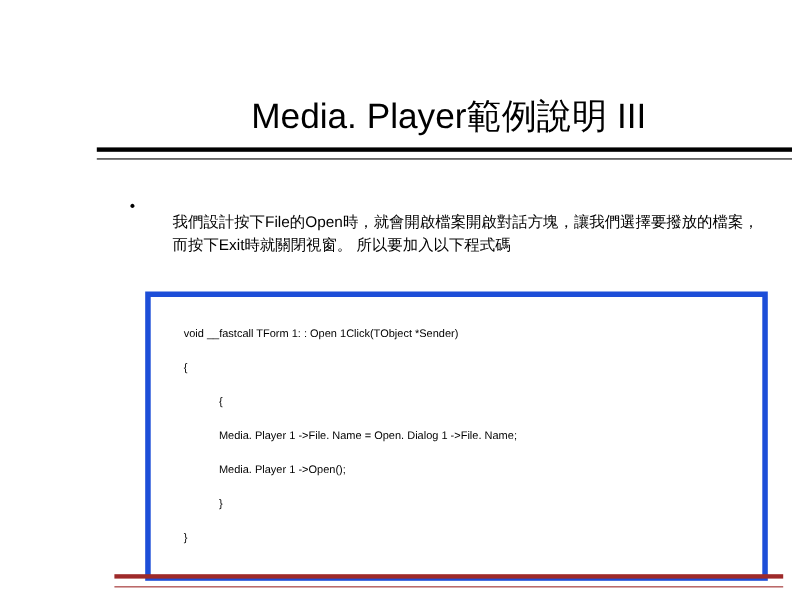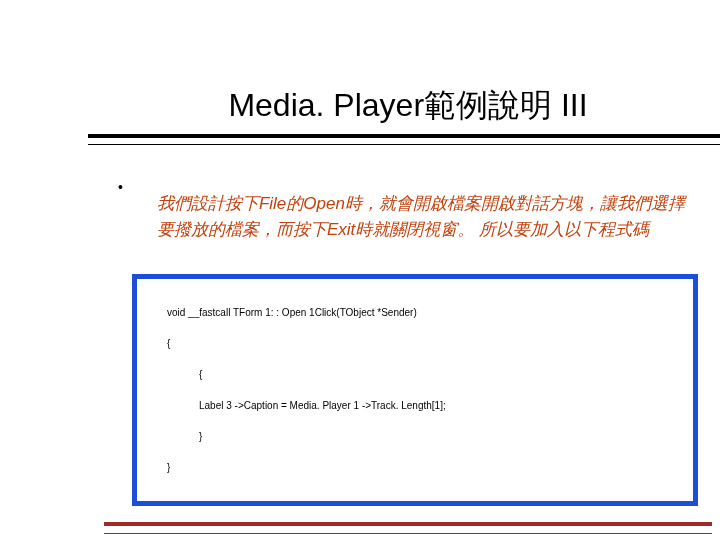--- a/index.html
+++ b/index.html
@@ -44,25 +44,24 @@
       margin-bottom: 12px;
       padding: 0 8px;
     }
     .bullet-dot {
       font-size: 14px;
       margin-right: 18px;
       margin-top: 4px;
       flex-shrink: 0;
     }
     .bullet-text {
-      font-size: 17px;
+      font-size: 14px;
       line-height: 1.5;
-      color: #c2410c;
+      color: #000000;
       font-family: "Microsoft JhengHei", Arial, sans-serif;
-      font-style: italic;
     }
     .code-box {
       margin-left: 54px;
       margin-right: 40px;
       border: 5px solid #1d4ed8;
       padding: 10px 14px;
       font-family: Arial, sans-serif;
       font-size: 10px;
       line-height: 1.5;
       color: #000;
@@ -100,20 +99,21 @@
 
   <div class="bullet-section">
     <span class="bullet-dot">•</span>
     <span class="bullet-text">我們設計按下File的Open時，就會開啟檔案開啟對話方塊，讓我們選擇要撥放的檔案，而按下Exit時就關閉視窗。 所以要加入以下程式碼</span>
   </div>
 
   <div class="code-box">
     <div class="code-line">void __fastcall TForm 1: : Open 1Click(TObject *Sender)</div>
     <div class="code-line">{</div>
     <div class="code-line indent-1">{</div>
-    <div class="code-line indent-1">Label 3 -&gt;Caption = Media. Player 1 -&gt;Track. Length[1];</div>
+    <div class="code-line indent-1">Media. Player 1 -&gt;File. Name = Open. Dialog 1 -&gt;File. Name;</div>
+    <div class="code-line indent-1">Media. Player 1 -&gt;Open();</div>
     <div class="code-line indent-1">}</div>
     <div class="code-line">}</div>
   </div>
 
   <div class="bottom-rule-thick"></div>
   <div class="bottom-rule-thin"></div>
 </div>
 
 </body></html>

